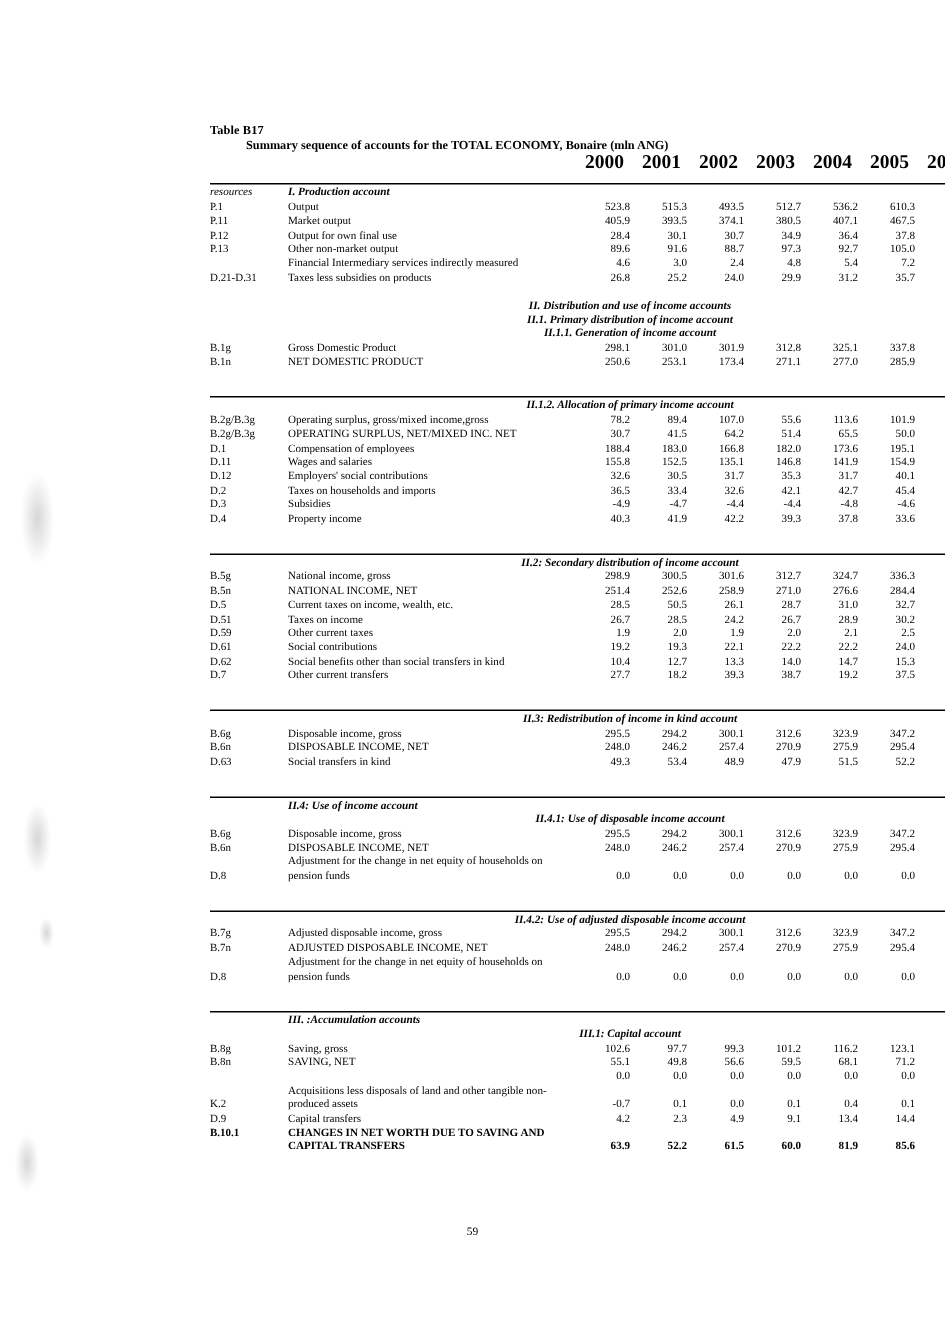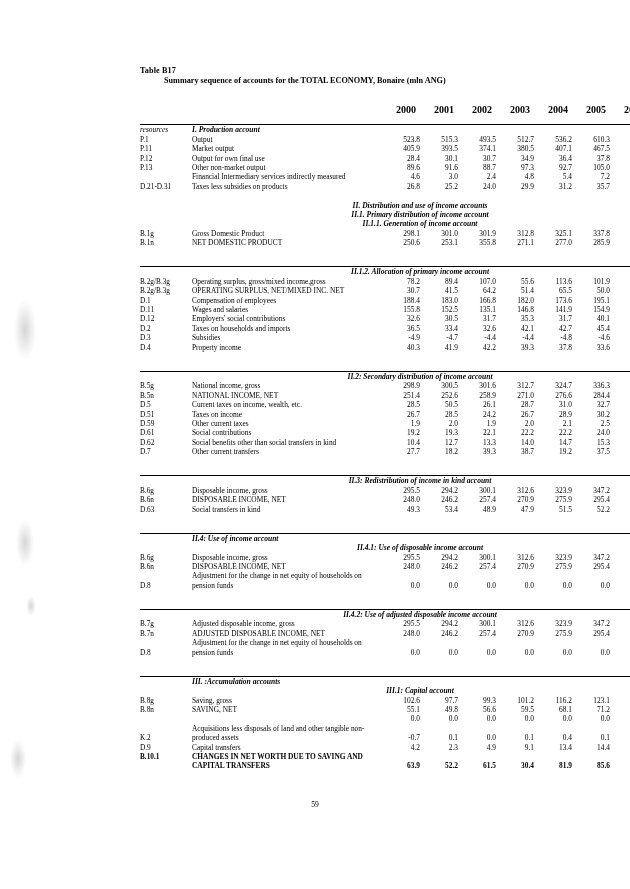--- a/index.html
+++ b/index.html
@@ -10,21 +10,21 @@
   body {
     width: 630px;
     height: 889px;
     position: relative;
     font-family: "Liberation Serif", serif;
     color: #000;
     overflow: hidden;
   }
   .page {
     position: absolute;
-    left: 0; top: 0;
+    left: 0; top: 16px;
     width: 630px;
     height: 629px;
     background: #ffffff;
   }
   
   .smudge {
     position: absolute;
     background: radial-gradient(ellipse at center, rgba(120,120,120,0.30) 0%, rgba(180,180,180,0.08) 60%, rgba(255,255,255,0) 75%);
     border-radius: 50%;
     pointer-events: none;
@@ -42,21 +42,21 @@
   }
   .tbl-label {
     font-size: 8.2px;
     font-weight: bold;
     letter-spacing: 0.1px;
     margin-bottom: 1px;
   }
   .tbl-title {
     font-size: 8.2px;
     font-weight: bold;
-    margin-bottom: 18px;
+    margin-bottom: 0;
     padding-left: 24px;
   }
   table.main {
     border-collapse: collapse;
     width: 470px;
     font-size: 7.4px;
     table-layout: fixed;
   }
   table.main td {
     padding: 0;
@@ -69,21 +69,21 @@
   col.c-code { width: 52px; }
   col.c-desc { width: 190px; }
   col.c-yr   { width: 38px; }
 
   .code { font-size: 7.3px; padding-left: 1px; margin-top: 40px; }
   .desc { font-size: 7.4px; }
   .num  { text-align: right; padding-right: 4px; font-size: 7.4px; }
 
   tr.yearhead td {
     font-weight: bold;
-    font-size: 10px;
+    font-size: 13px;
     text-align: right;
     padding-right: 4px;
     padding-bottom: 1px;
     height: 11px;
   }
   .hr-row td {
     border-bottom: 0.7px solid #000;
     height: 3px;
     line-height: 3px;
     font-size: 0;
@@ -249,21 +249,21 @@
             <td class="num">312.8</td>
             <td class="num">325.1</td>
             <td class="num">337.8</td>
             <td class="num">352.0</td>
           </tr>
           <tr>
             <td class="code">B.1n</td>
             <td class="desc">NET DOMESTIC PRODUCT</td>
             <td class="num">250.6</td>
             <td class="num">253.1</td>
-            <td class="num">355.8</td>
+            <td class="num">173.4</td>
             <td class="num">271.1</td>
             <td class="num">277.0</td>
             <td class="num">285.9</td>
             <td class="num">293.5</td>
           </tr>
           <tr class="spacer">
             <td colspan="9"></td>
           </tr>
           <tr class="hr-row">
             <td colspan="9"></td>
@@ -703,21 +703,21 @@
             <td class="num bold"></td>
             <td class="num bold"></td>
             <td class="num bold"></td>
           </tr>
           <tr>
             <td class="code bold"></td>
             <td class="desc bold">CAPITAL TRANSFERS</td>
             <td class="num bold">63.9</td>
             <td class="num bold">52.2</td>
             <td class="num bold">61.5</td>
-            <td class="num bold">30.4</td>
+            <td class="num bold">60.0</td>
             <td class="num bold">81.9</td>
             <td class="num bold">85.6</td>
             <td class="num bold">86.7</td>
           </tr>
         </tbody>
     </table>
   </div>
 
   <div class="pgnum">59</div>
 </div>

